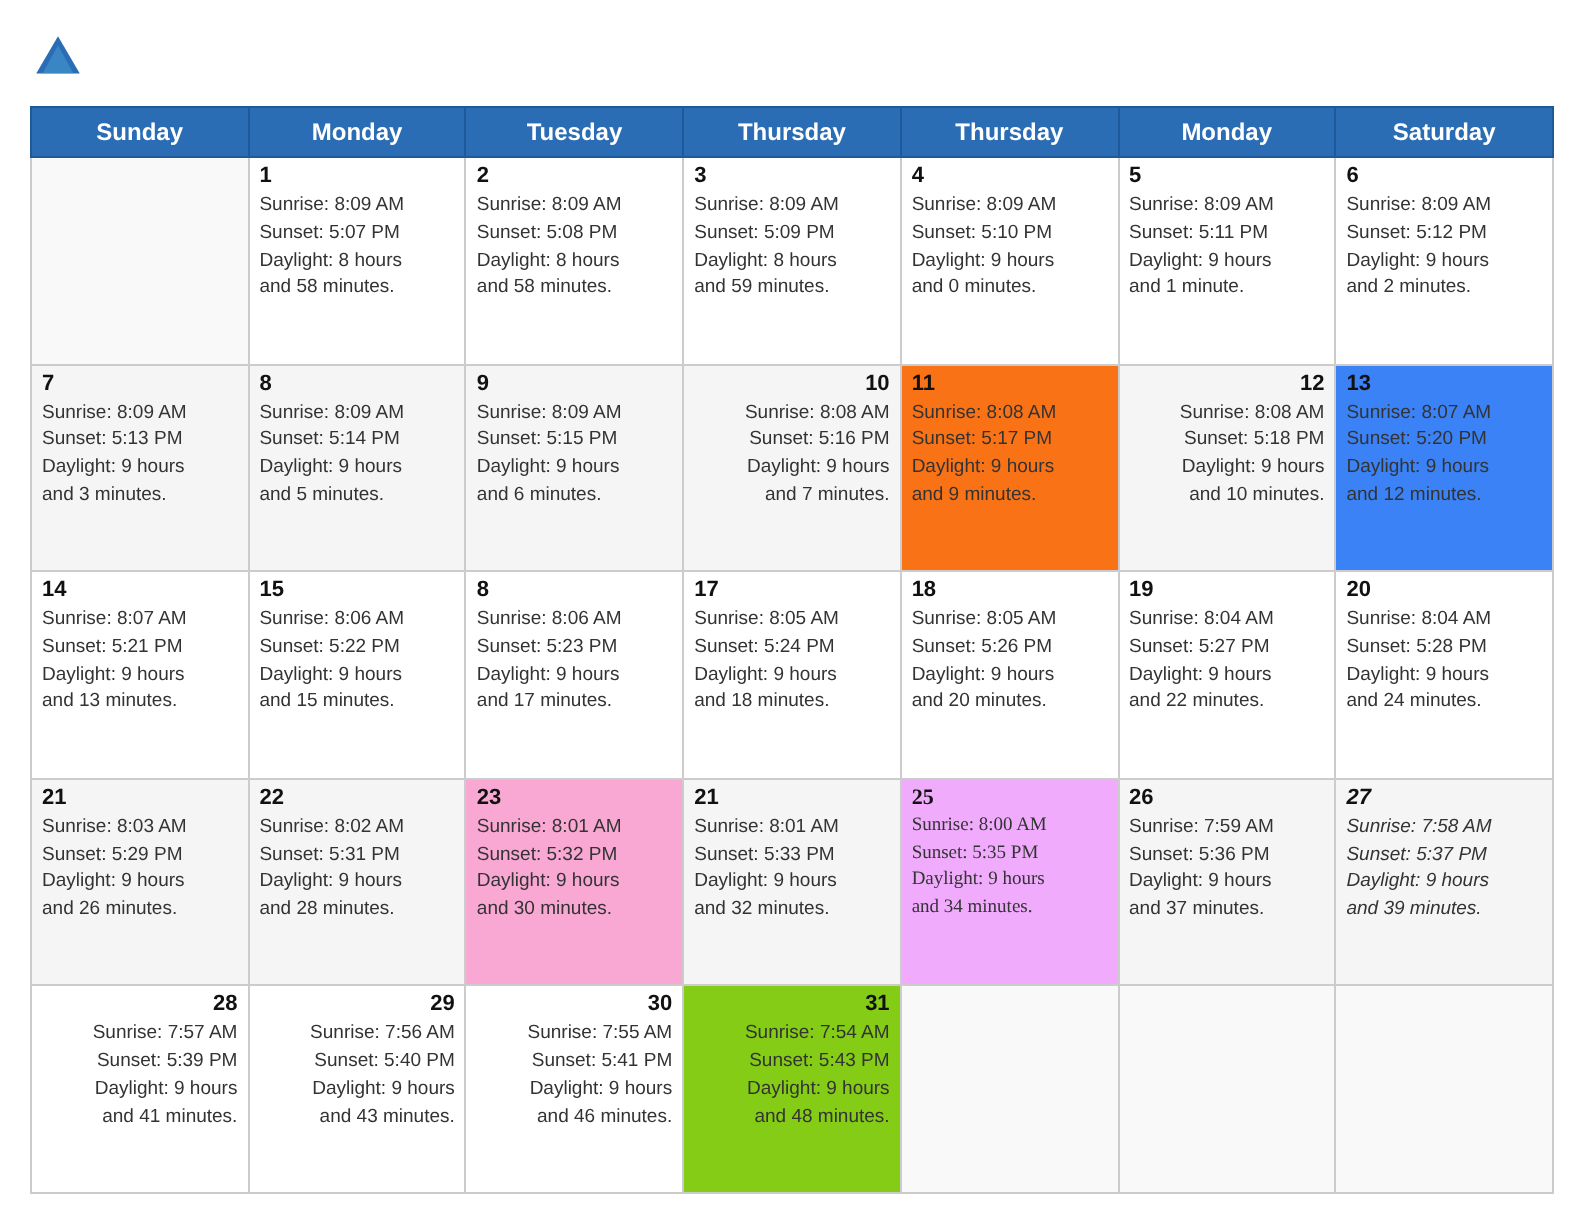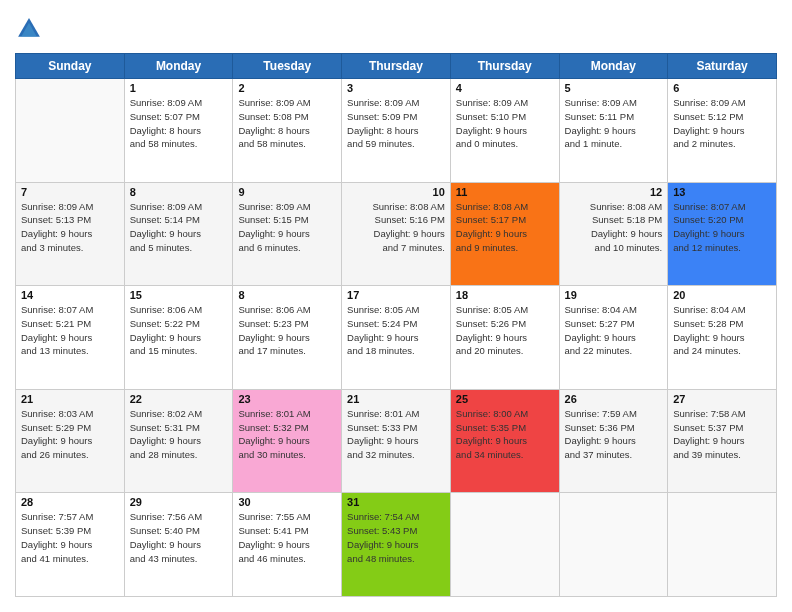--- a/index.html
+++ b/index.html
@@ -76,20 +76,21 @@
       font-size: 9.5px;
       color: #333;
       height: 85px;
       background: #fff;
     }
     .calendar tr:nth-child(even) td {
       background: #f5f5f5;
     }
     .calendar tr:last-child td {
       background: #fff;
+      text-align: right;
     }
     .day-number {
       font-size: 11px;
       font-weight: bold;
       color: #111;
       display: block;
       margin-bottom: 2px;
     }
     .day-info {
       line-height: 1.45;
@@ -234,29 +235,29 @@
             <div class="day-info">Sunrise: 8:02 AM<br>Sunset: 5:31 PM<br>Daylight: 9 hours<br>and 28 minutes.</div>
           </td>
           <td style="background: #f9a8d4;">
             <span class="day-number">23</span>
             <div class="day-info">Sunrise: 8:01 AM<br>Sunset: 5:32 PM<br>Daylight: 9 hours<br>and 30 minutes.</div>
           </td>
           <td style="background: rgb(245, 245, 245);">
             <span class="day-number">21</span>
             <div class="day-info">Sunrise: 8:01 AM<br>Sunset: 5:33 PM<br>Daylight: 9 hours<br>and 32 minutes.</div>
           </td>
-          <td style="background: #ef4444;">
+          <td style="background: #f0abfc; font-family: Liberation Serif, serif;">
             <span class="day-number">25</span>
             <div class="day-info">Sunrise: 8:00 AM<br>Sunset: 5:35 PM<br>Daylight: 9 hours<br>and 34 minutes.</div>
           </td>
           <td style="background: rgb(245, 245, 245); margin-top: 45px;">
             <span class="day-number">26</span>
             <div class="day-info">Sunrise: 7:59 AM<br>Sunset: 5:36 PM<br>Daylight: 9 hours<br>and 37 minutes.</div>
           </td>
-          <td style="background: rgb(245, 245, 245);">
+          <td style="background: rgb(245, 245, 245); font-style: italic;">
             <span class="day-number">27</span>
             <div class="day-info">Sunrise: 7:58 AM<br>Sunset: 5:37 PM<br>Daylight: 9 hours<br>and 39 minutes.</div>
           </td>
         </tr>
         <tr>
           <td style="background: rgb(255, 255, 255);">
             <span class="day-number">28</span>
             <div class="day-info">Sunrise: 7:57 AM<br>Sunset: 5:39 PM<br>Daylight: 9 hours<br>and 41 minutes.</div>
           </td>
           <td style="background: rgb(255, 255, 255);">

